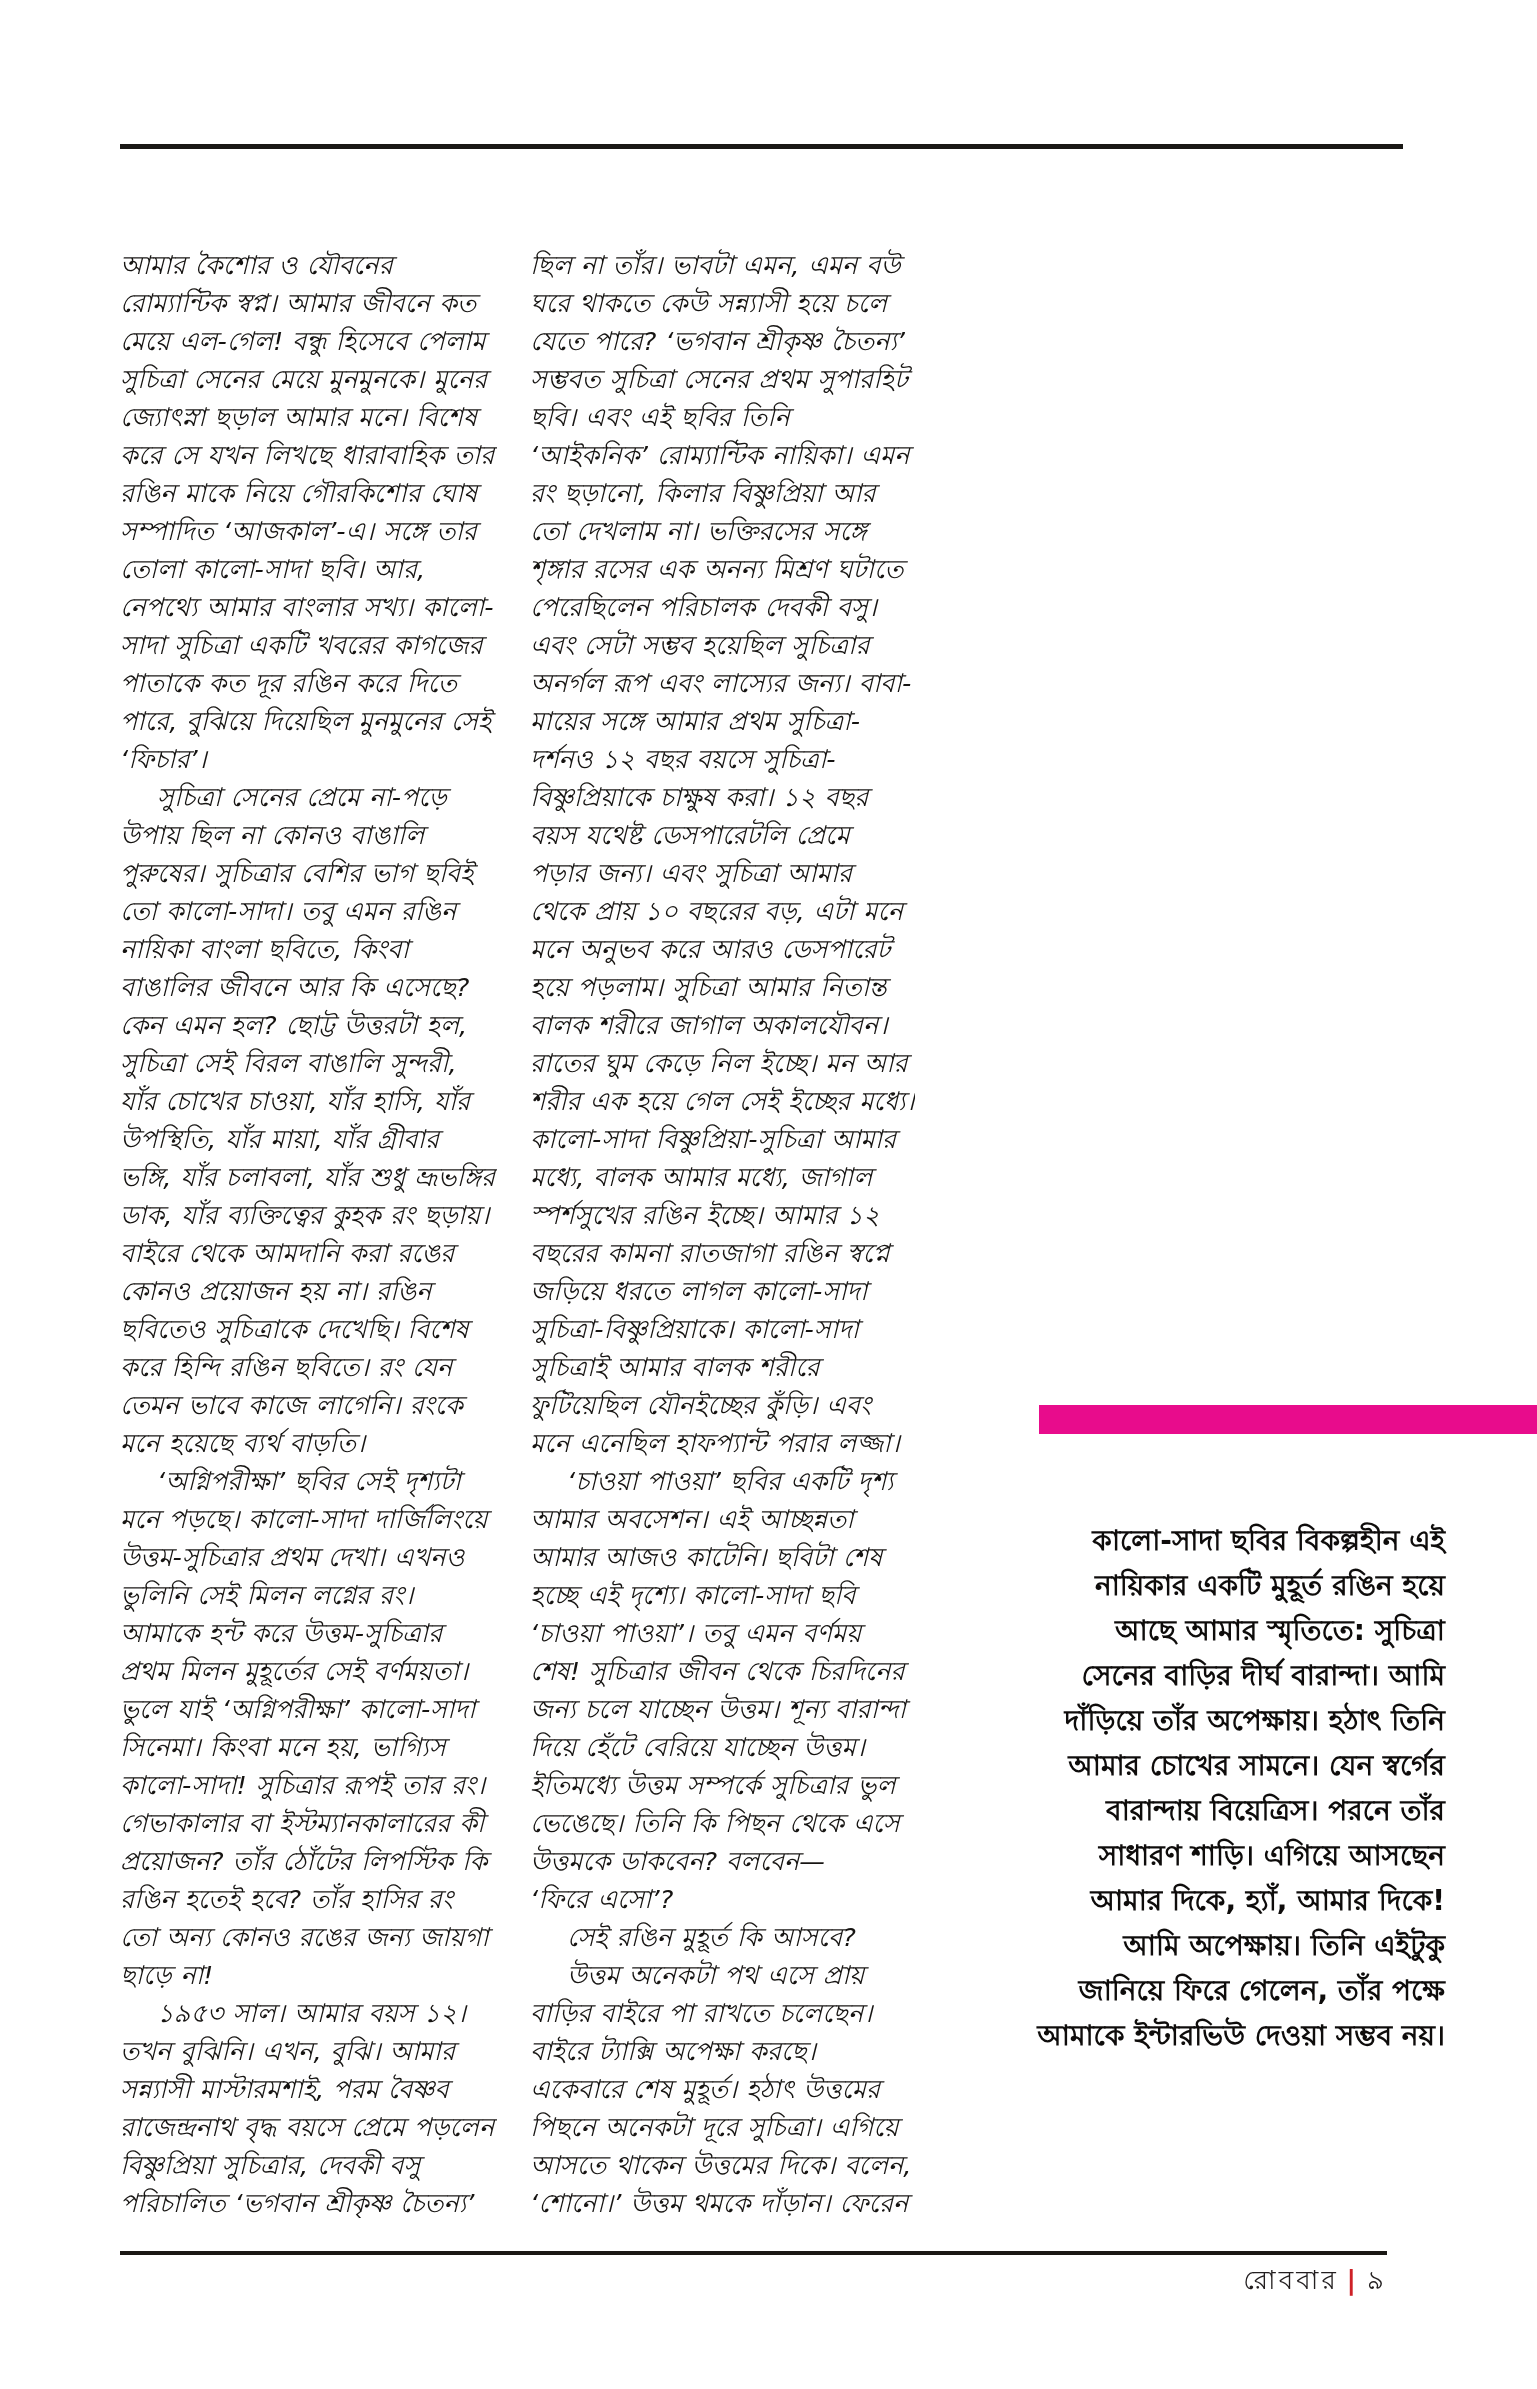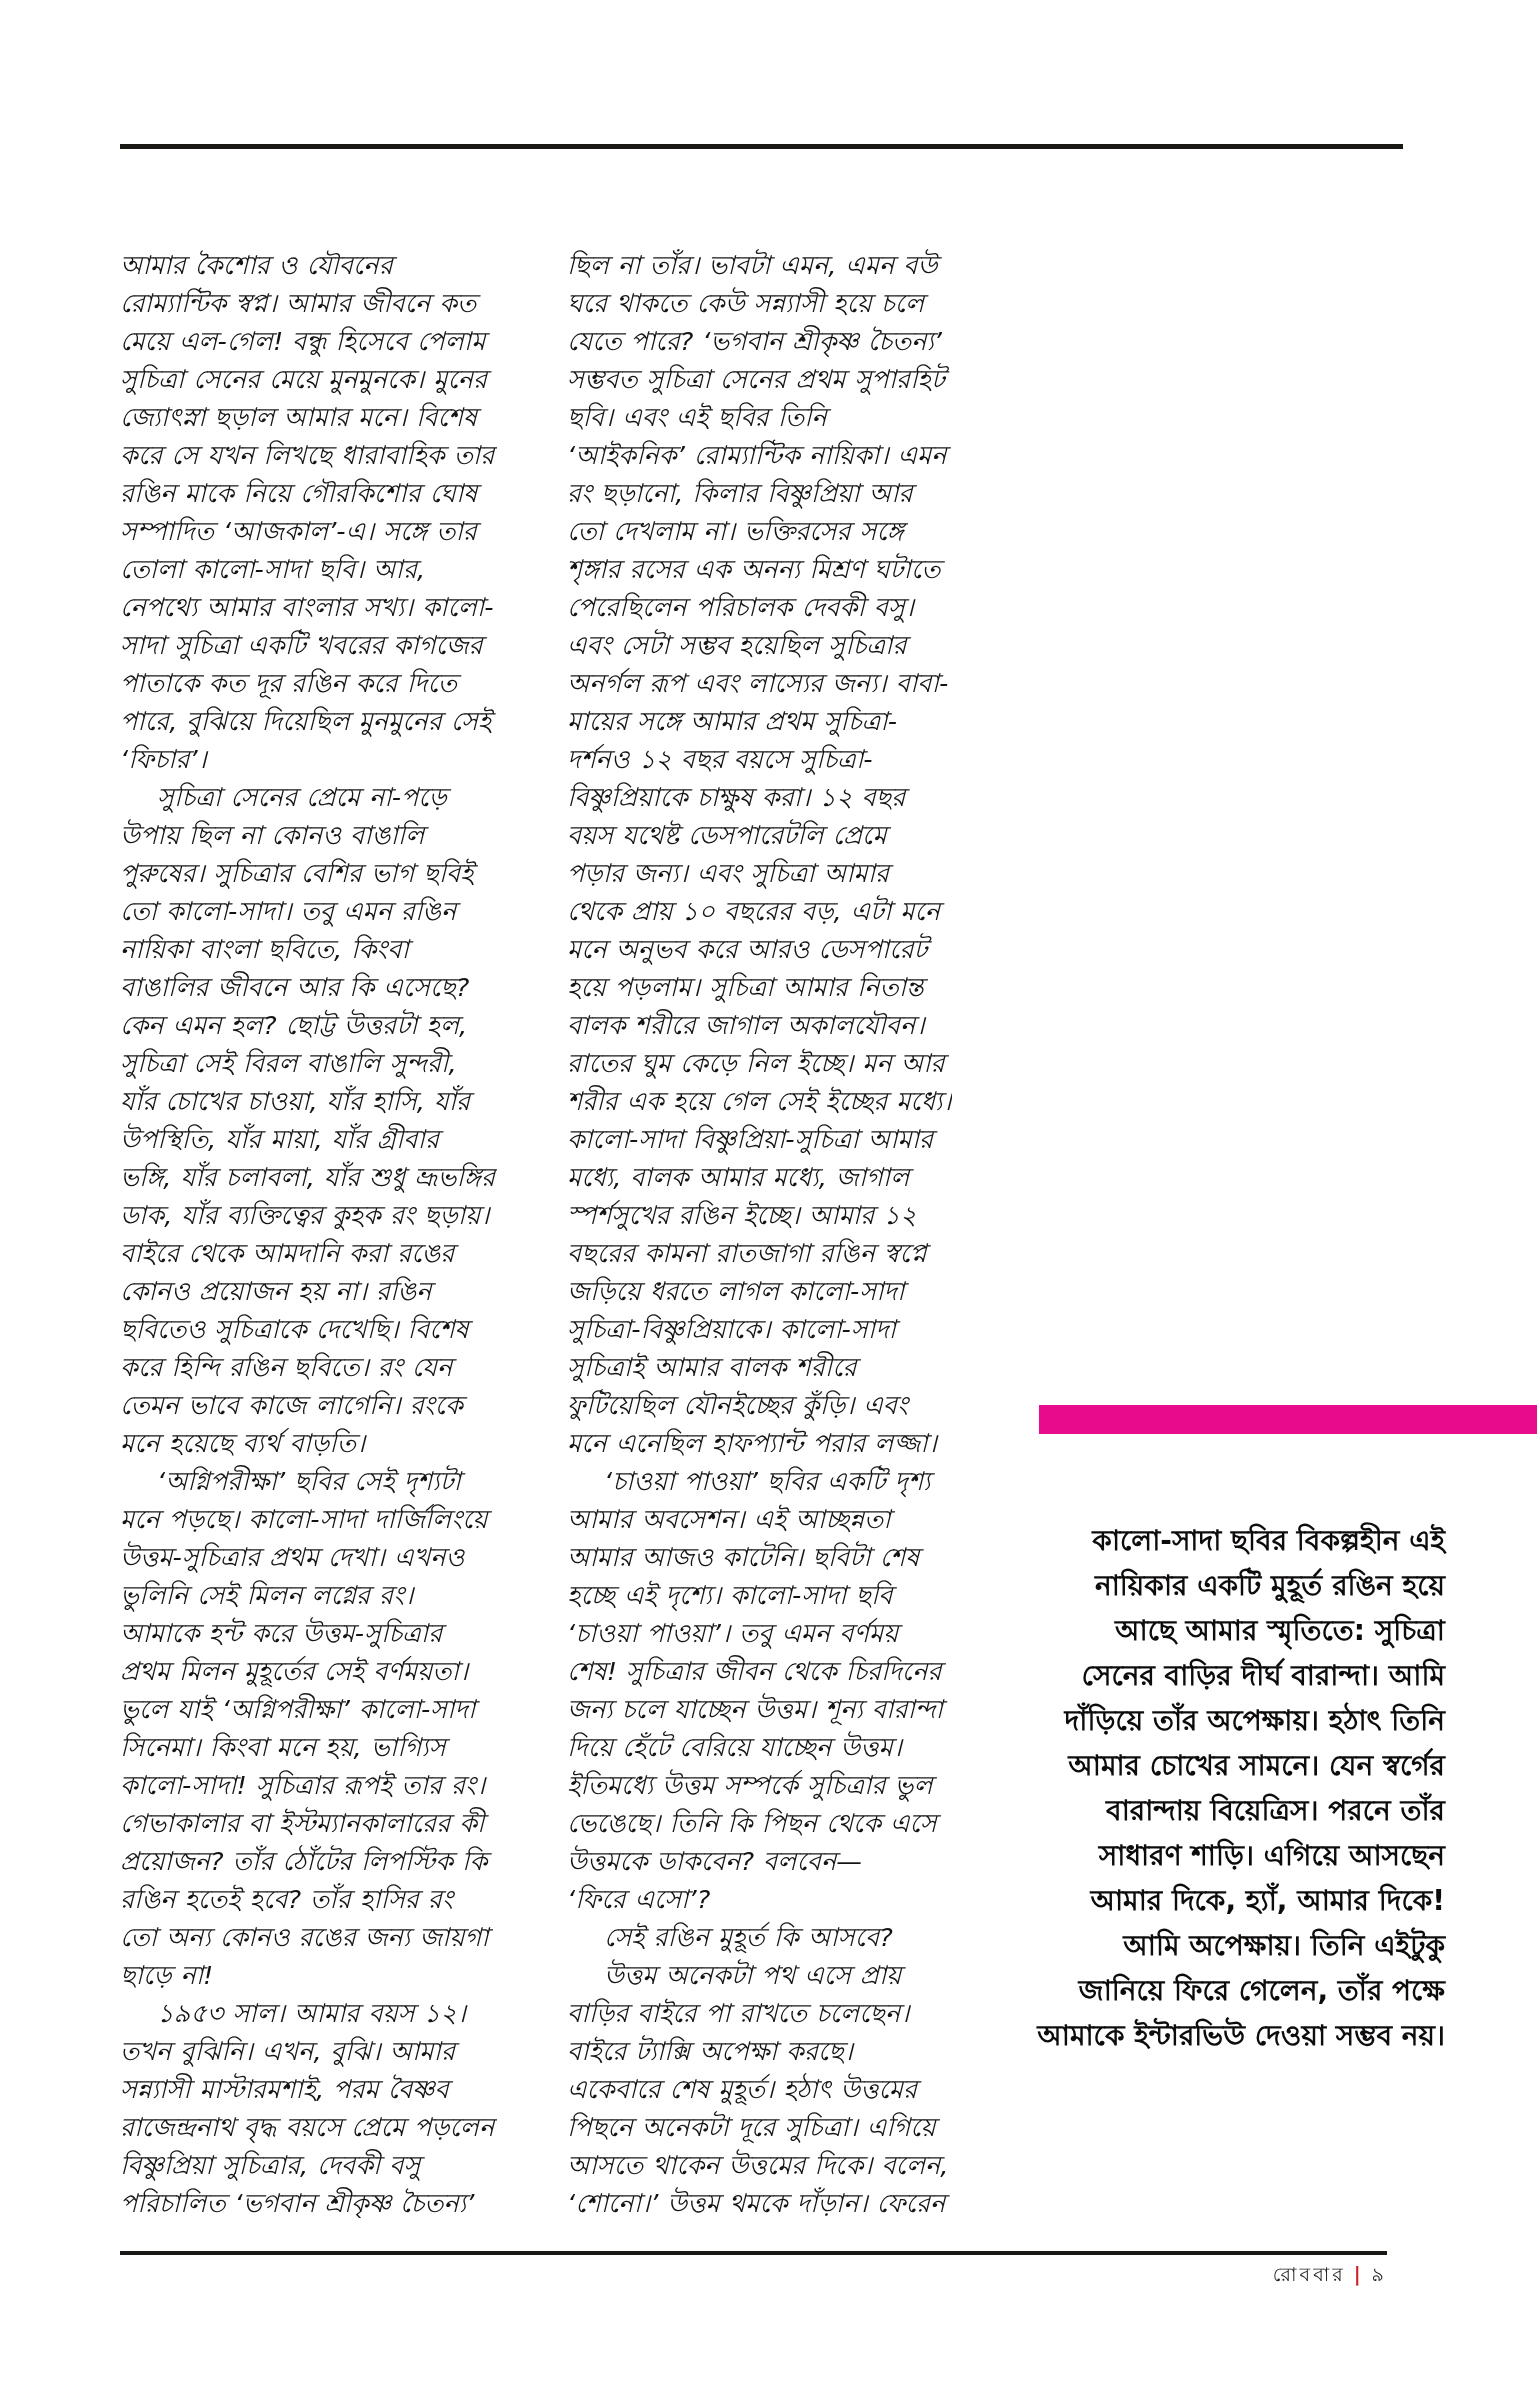--- a/index.html
+++ b/index.html
@@ -32,21 +32,21 @@
     top: 246px;
     height: 1972px;
     overflow: hidden;
     font-size: 25.6px;
     line-height: 38px;
     text-align: left;
     word-spacing: 0.8px;
     font-style: italic;
   }
   #left-column  { left: 120px; width: 377px; }
-  #right-column { left: 567px; width: 385px; }
+  #right-column { left: 530px; width: 385px; }
   .col p { margin: 0; }
   .col p.indent { text-indent: 37px; }
 
   #pull-quote-bar {
     position: absolute;
     left: 1039px;
     top: 1405px;
     width: 499px;
     height: 29px;
     background: var(--accent-pink);
@@ -62,21 +62,21 @@
     text-align: right;
     color: #0e0c0b;
   }
 
   #footer {
     position: absolute;
     left: 120px;
     top: 2260px;
     width: 1267px;
     text-align: right;
-    font-size: 19px;
+    font-size: 26px;
     letter-spacing: 3.1px;
     color: #231f20;
   }
   #footer .sep {
     color: var(--accent-red);
     font-weight: bold;
     padding: 0 7.8px;
   }
 </style>
 </head>

